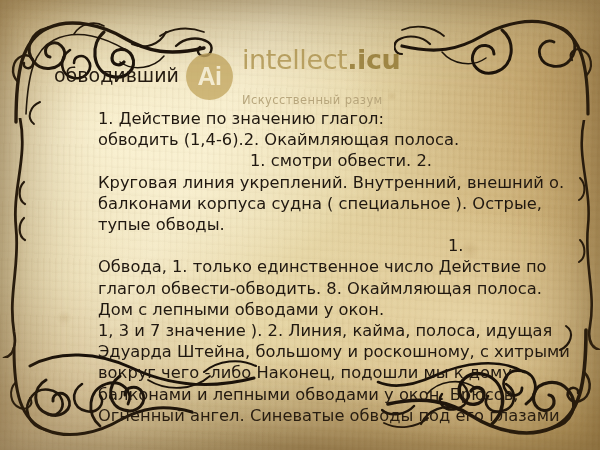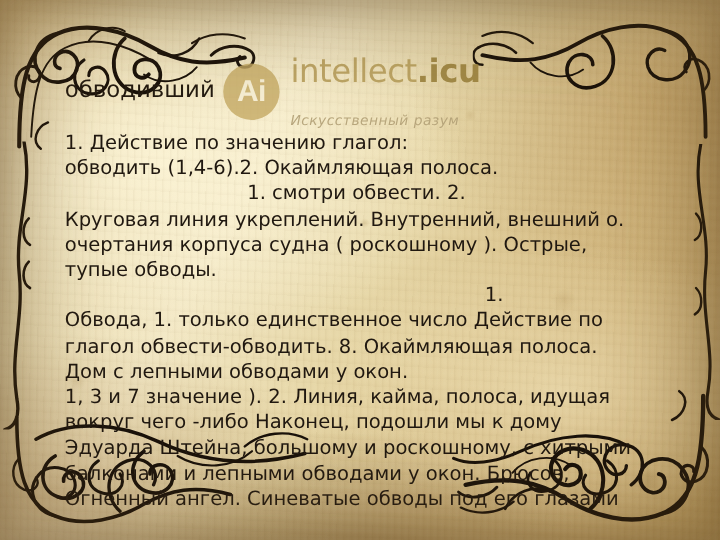--- a/index.html
+++ b/index.html
@@ -102,42 +102,41 @@
     letter-spacing: -0.4px;
     font-family: "DejaVu Sans", "Liberation Sans", sans-serif;
     text-align: right;
   }
   #wm-main b { color: #9d8440; font-weight: bold; }
   #wm-sub {
     margin-top: 22px;
     font-size: 11.5px;
     color: #b3a177;
     letter-spacing: 0.4px;
-    font-style: italic;
   }
 
   
   #title {
     position: absolute;
     left: 54px;
     top: 64px;
     font-size: 19px;
     color: #231a10;
     white-space: nowrap;
   }
   #body {
     position: absolute;
     left: 54px;
     top: 108px;
     width: 520px;
     font-size: 16.3px;
     line-height: 21.2px;
     color: #201810;
   }
-  #body .ln { white-space: nowrap; }
+  #body .ln { white-space: nowrap; margin-left: 44px; }
   #body .indent-a { padding-left: 152px; }
   #body .indent-b { padding-left: 350px; }
   #body .indent-c { padding-left: 18px; }
 </style>
 </head>
 <body>
 
 <div id="slide">
 
   <div id="grain"></div>
@@ -255,27 +254,27 @@
     </div>
   </div>
 
   <div id="title">обводивший</div>
 
   <div id="body">
       <div class="ln">1. Действие по значению глагол:</div>
       <div class="ln">обводить (1,4-6).2. Окаймляющая полоса.</div>
       <div class="ln indent-a">1.   смотри  обвести. 2.</div>
       <div class="ln">Круговая линия укреплений. Внутренний, внешний о.</div>
-      <div class="ln">очертания корпуса судна ( роскошному ). Острые,</div>
+      <div class="ln">балконами корпуса судна ( специальное ). Острые,</div>
       <div class="ln">тупые обводы.</div>
       <div class="ln indent-b">1.</div>
       <div class="ln">Обвода, 1. только  единственное число  Действие по</div>
       <div class="ln">глагол  обвести-обводить. 8. Окаймляющая полоса.</div>
       <div class="ln">Дом с лепными обводами у окон.</div>
       <div class="ln">1, 3 и 7  значение ). 2. Линия, кайма, полоса, идущая</div>
+      <div class="ln">Эдуарда Штейна, большому и роскошному, с хитрыми</div>
       <div class="ln">вокруг чего -либо  Наконец, подошли мы к дому</div>
-      <div class="ln">Эдуарда Штейна, большому и роскошному, с хитрыми</div>
       <div class="ln">балконами и лепными обводами у окон. Брюсов,</div>
       <div class="ln">Огненный ангел. Синеватые обводы под его глазами</div>
     </div>
 
   <div id="vignette"></div>
 </div>
 
 </body></html>

